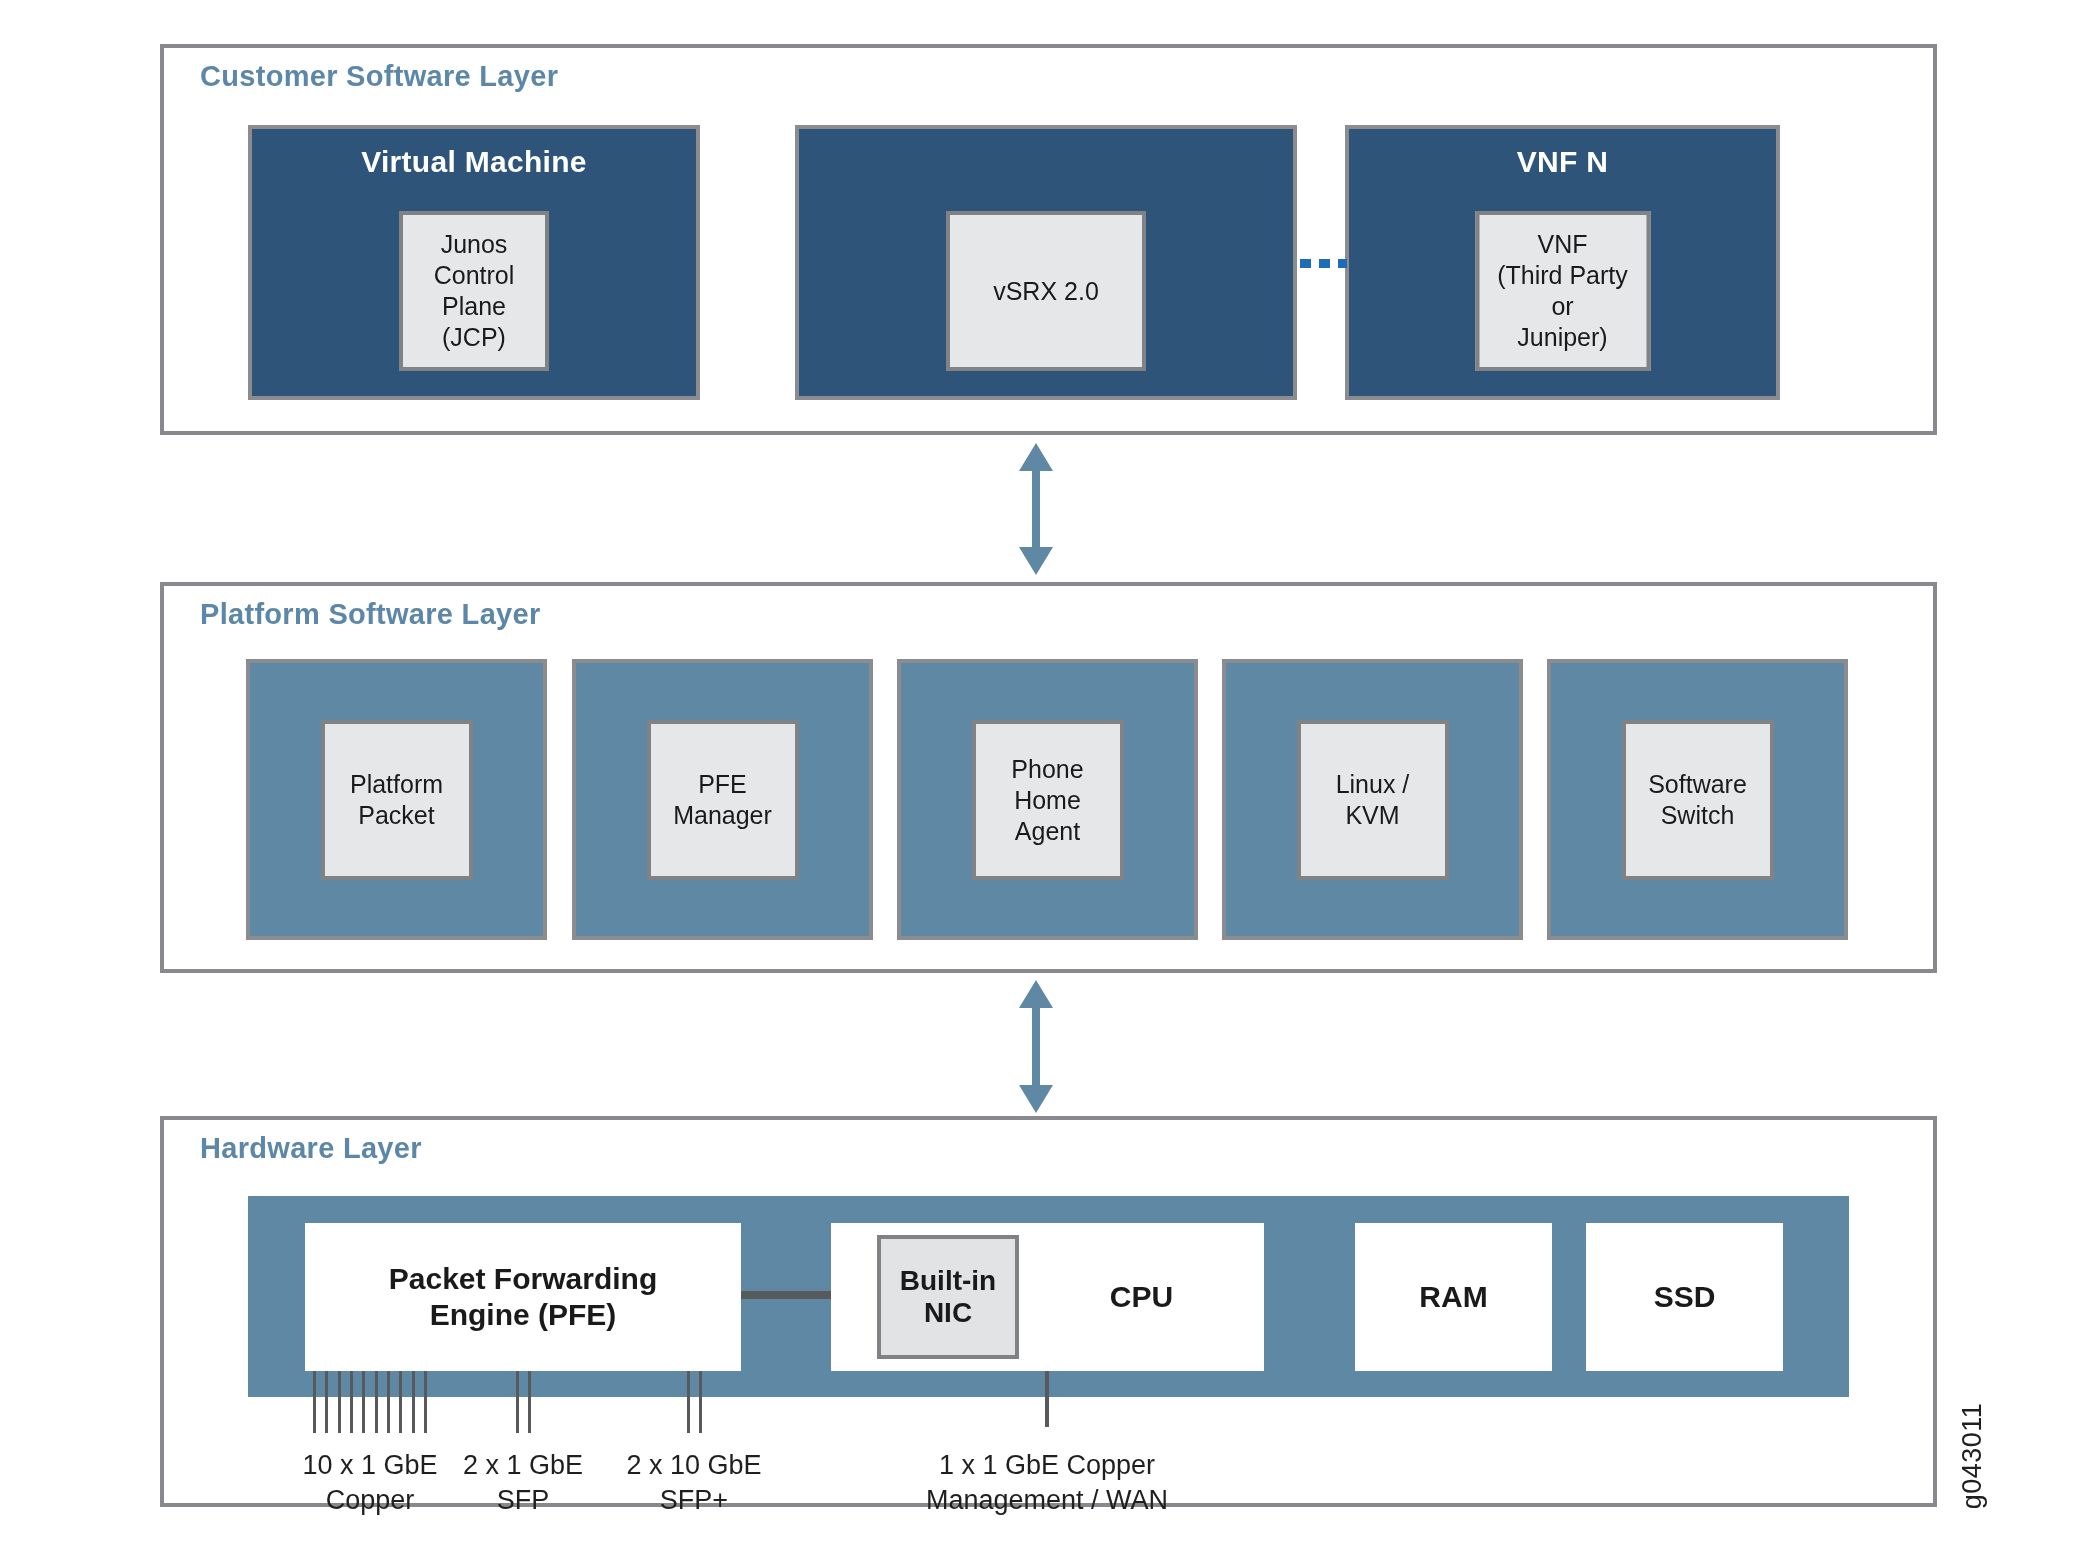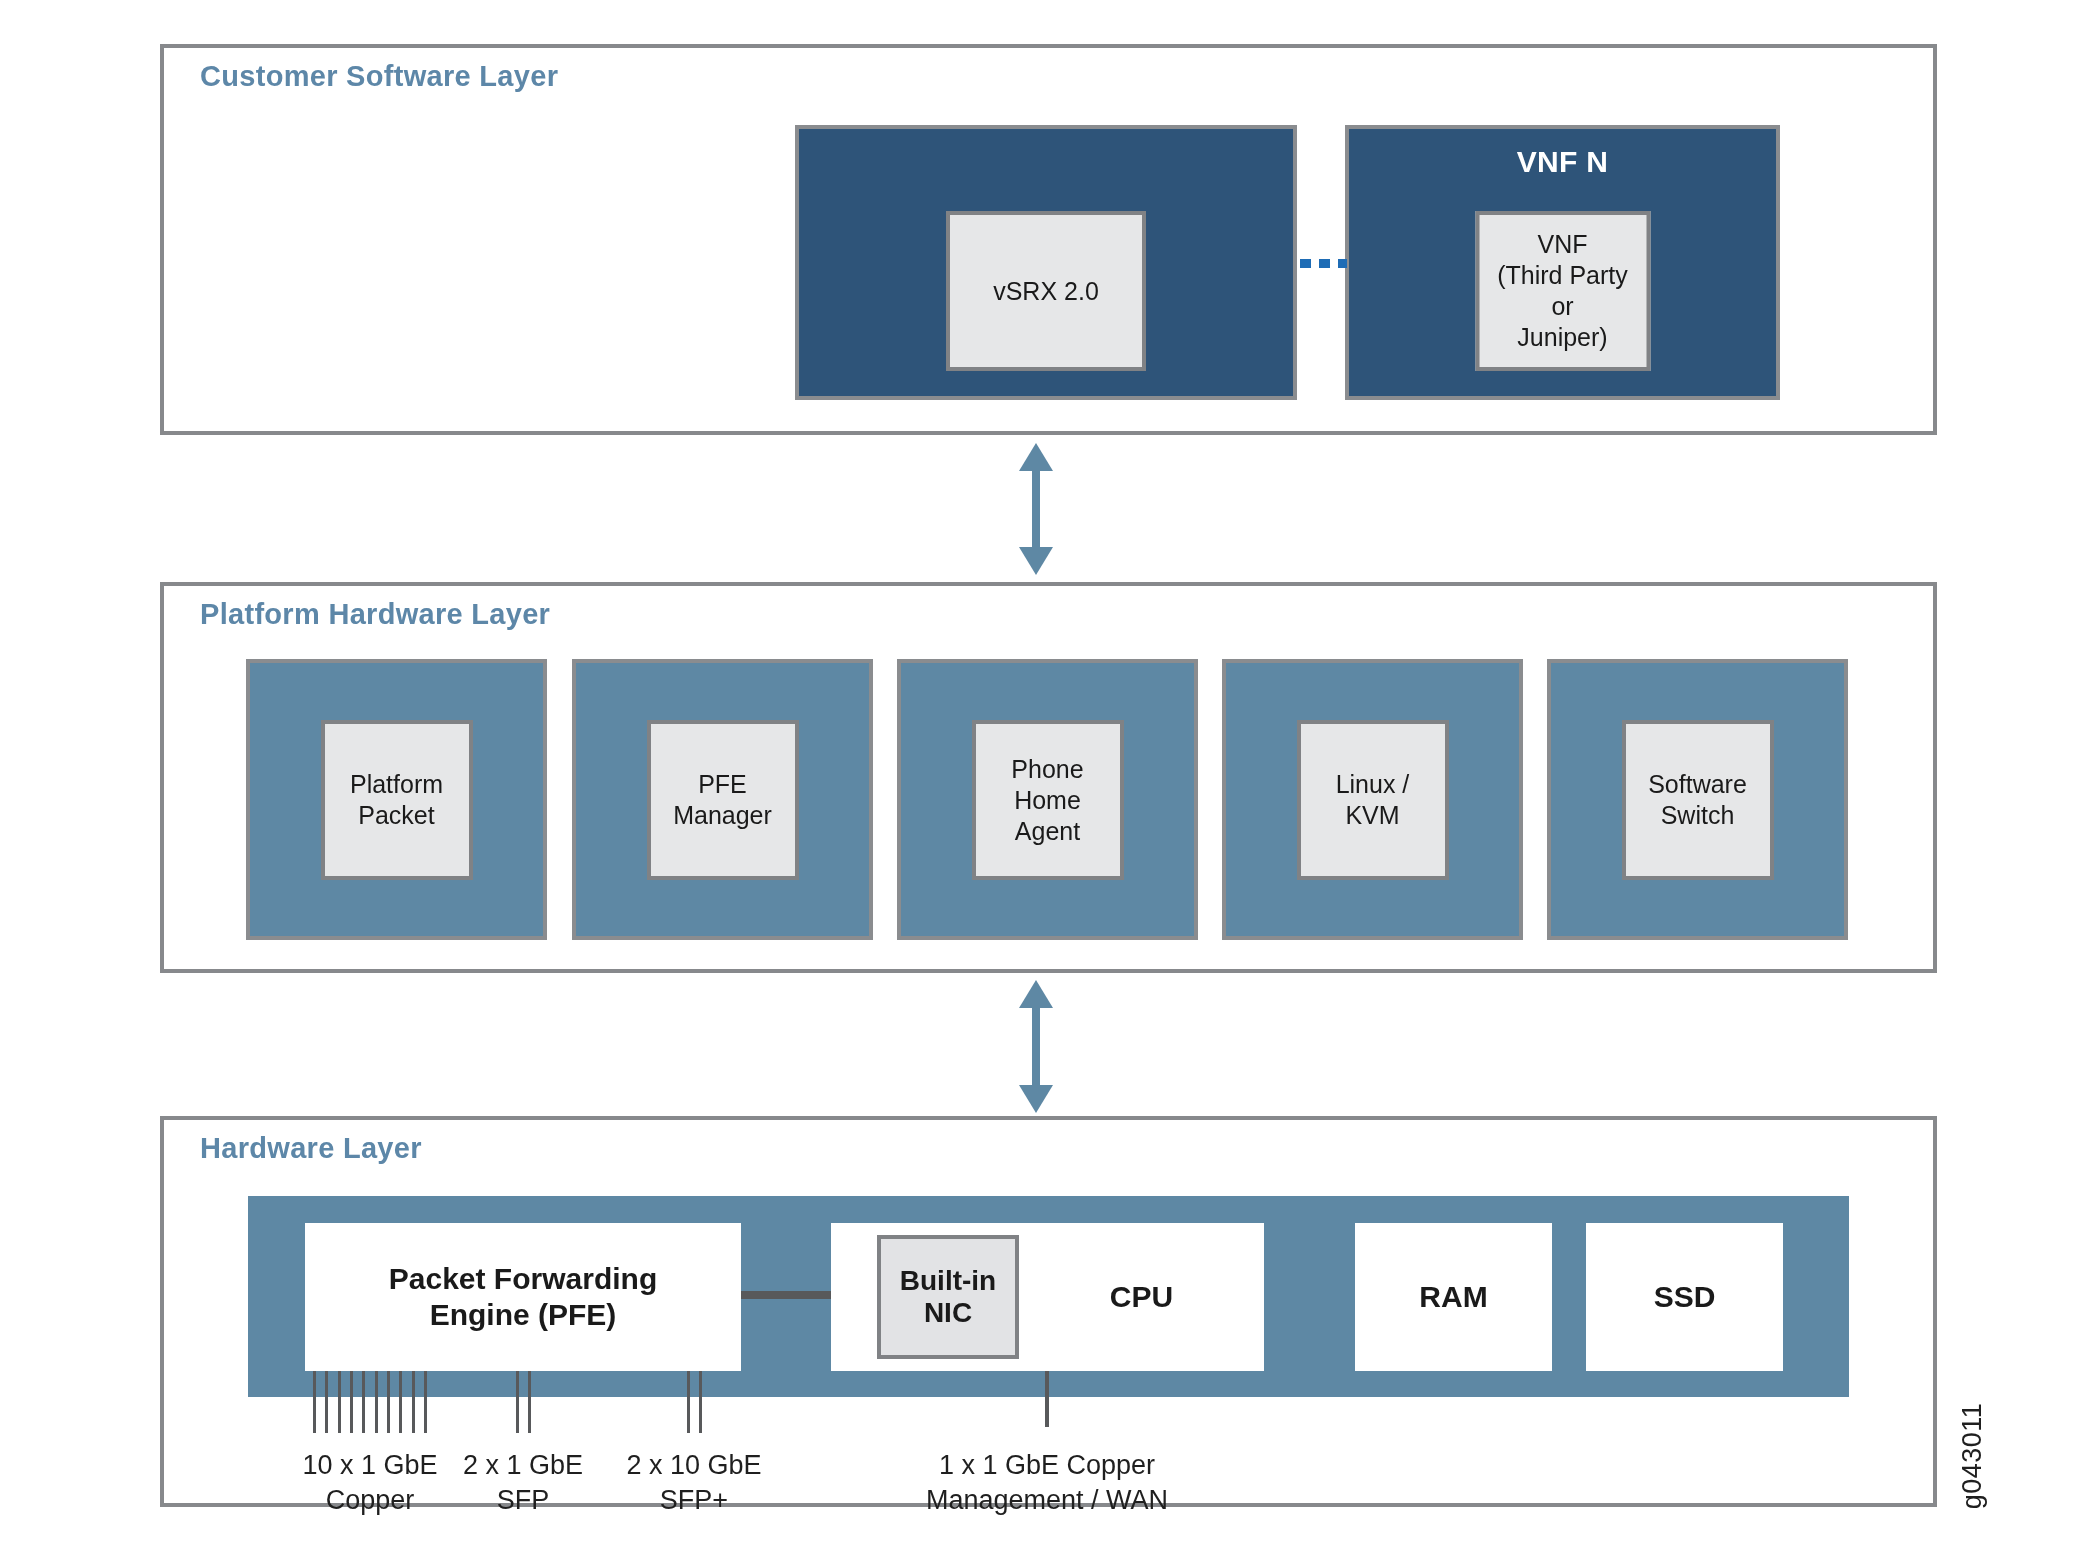--- a/index.html
+++ b/index.html
@@ -73,20 +73,27 @@
   }
 </style>
 </head>
 <body>
 
 <div id="canvas">
 
   <div class="layer" style="top:44px;">
     <div class="layer-title">Customer Software Layer</div>
 
+    <div class="navy-box" style="left:84px; width:452px;">
+      <div class="box-header">Virtual Machine</div>
+      <div class="inner-box" style="width:150px;">Junos
+Control
+Plane
+(JCP)</div>
+    </div>
 
     <div class="navy-box" style="left:631px; width:502px;">
       <div class="inner-box" style="width:200px;">vSRX 2.0</div>
     </div>
 
     <div class="navy-box" style="left:1181px; width:435px;">
       <div class="box-header">VNF N</div>
       <div class="inner-box" style="width:175px;">VNF
 (Third Party
 or
@@ -96,21 +103,21 @@
 
   <div class="dots"></div>
 
   <div class="arrow" style="top:443px; height:132px;">
     <div class="head-up"></div>
     <div class="shaft"></div>
     <div class="head-down"></div>
   </div>
 
   <div class="layer" style="top:582px;">
-    <div class="layer-title">Platform Hardware Layer</div>
+    <div class="layer-title">Platform Software Layer</div>
 
     <div class="module" style="left:82px;">
       <div class="inner-box">Platform
 Packet</div>
     </div>
     <div class="module" style="left:408px;">
       <div class="inner-box">PFE
 Manager</div>
     </div>
     <div class="module" style="left:1058px;">

